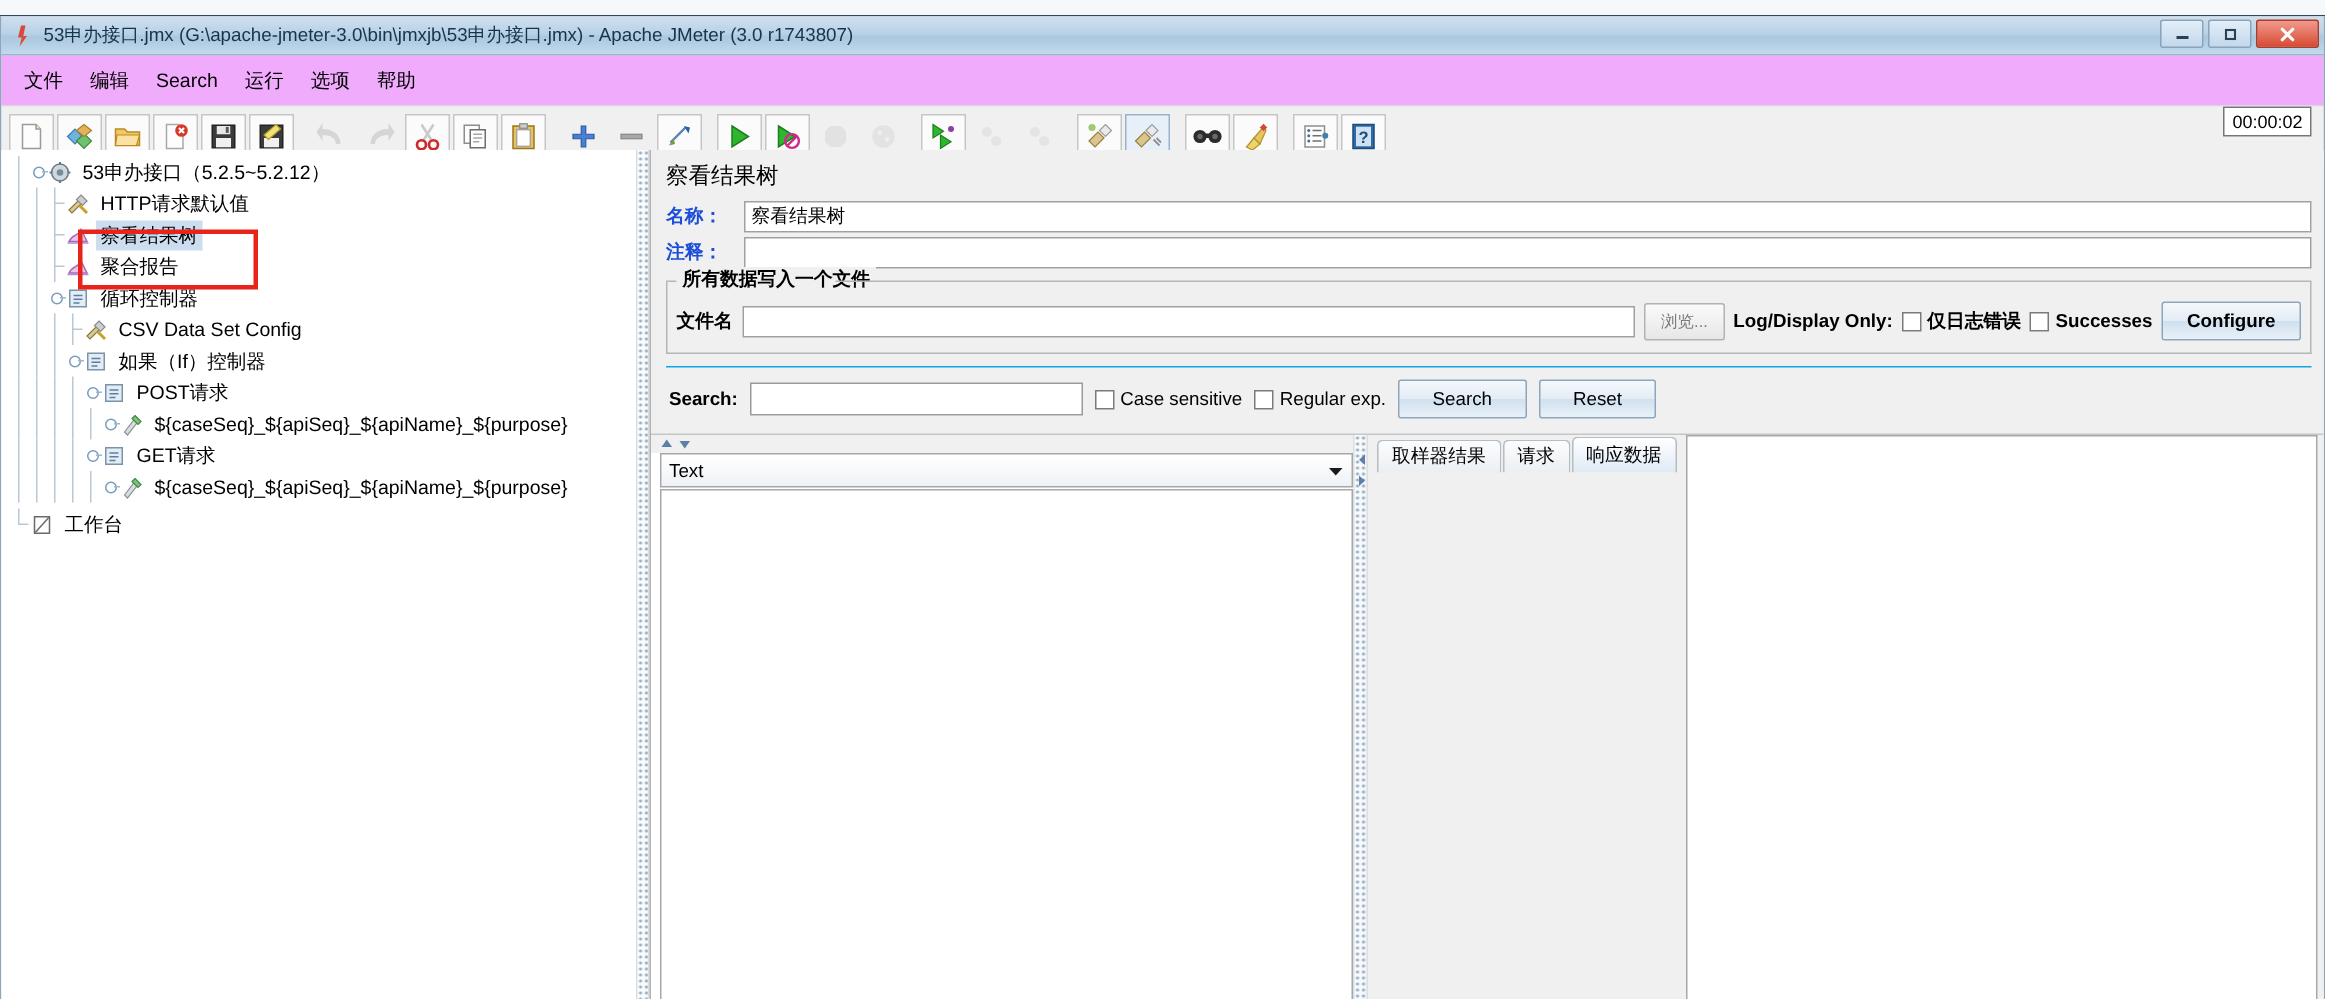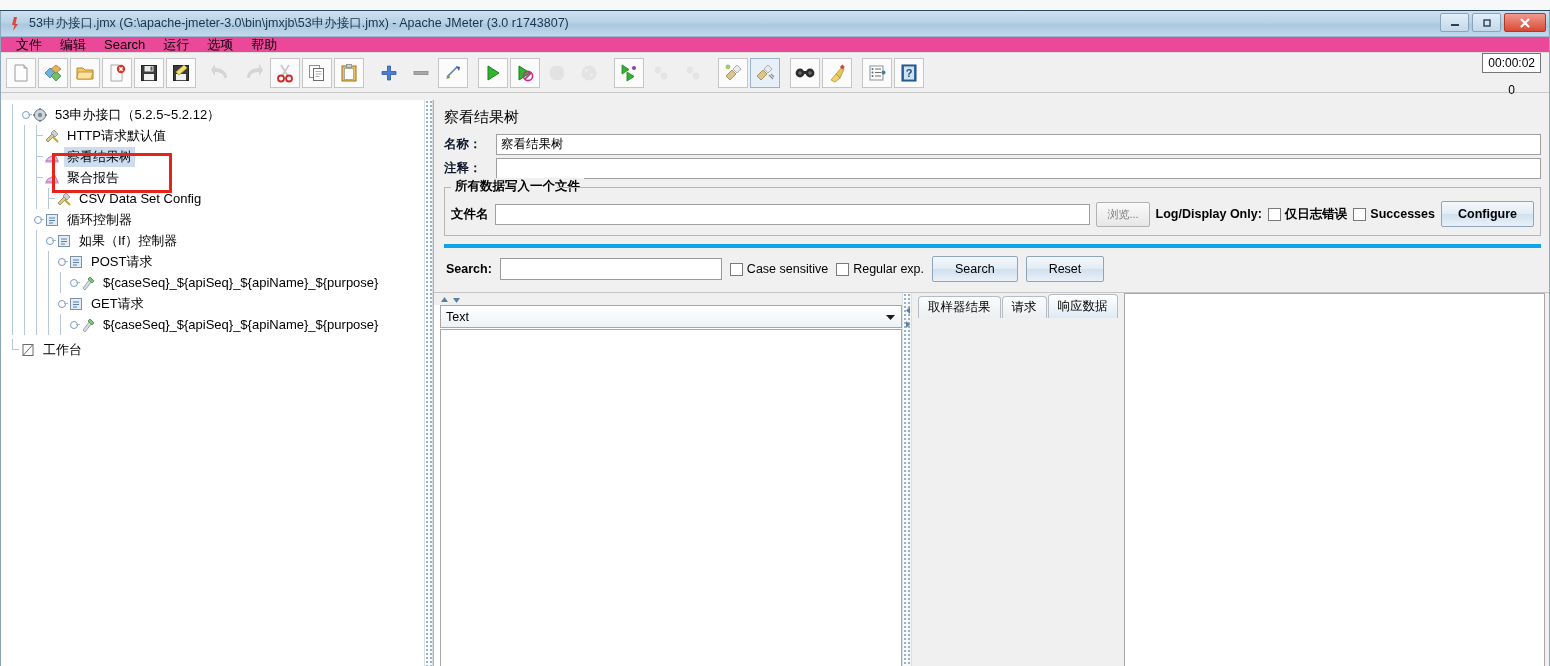--- a/index.html
+++ b/index.html
@@ -58,22 +58,22 @@
     cursor: default;
   }
   .win-btn.close {
     background: linear-gradient(to bottom, #f09a8e, #d84a33);
     border-color: #b03a26; color: #ffffff; font-weight: bold;
     width: 42px;
   }
 
   
   #menu-bar {
-    height: 16px;
-    background: #ec4899;
+    height: 34px;
+    background: #f0abfc;
     display: flex; align-items: center;
     padding-left: 6px;
     border-bottom: 1px solid #dcdcdc;
   }
   .menu-item {
     font-size: 13px; color: #000; padding: 2px 9px;
     font-family: "Liberation Sans", sans-serif;
     cursor: default; white-space: nowrap;
   }
 
@@ -227,21 +227,21 @@
     font-family: "Liberation Sans", sans-serif;
   }
 
   .form-row {
     display: flex; align-items: center;
     padding: 0 8px 0 10px;
     height: 22px;
     margin-bottom: 2px;
   }
   .form-label {
-    font-size: 12.5px; color: #0f172a; font-weight: bold;
+    font-size: 12.5px; color: #1d4ed8; font-weight: bold;
     width: 52px; flex: 0 0 auto;
     font-family: "Liberation Sans", sans-serif;
   }
   .txt-input {
     flex: 1; height: 21px;
     border: 1px solid #a0a0a0;
     background: #ffffff;
     font-size: 12.5px; color: #000;
     padding: 0 4px;
     font-family: "Liberation Sans", sans-serif;
@@ -317,21 +317,21 @@
   }
   #log-display-label {
     font-size: 12.5px; font-weight: bold; color: #000;
     font-family: "Liberation Sans", sans-serif;
     white-space: nowrap;
   }
 
   
   #search-bar {
     margin: 8px 8px 0 10px;
-    border-top: 4px solid #0ea5e9;
+    border-top: 1px solid #0ea5e9;
     padding: 8px 2px 8px 2px;
     display: flex; align-items: center; gap: 8px;
   }
   #search-label {
     font-size: 12.5px; font-weight: bold; color: #000;
     font-family: "Liberation Sans", sans-serif;
   }
   #search-input {
     width: 222px; height: 22px;
     border: 1px solid #9a9a9a;
@@ -766,43 +766,43 @@
               <path d="M1 13 h14" stroke="#b58fc6" stroke-width="1"></path>
               <path d="M2 12 C5 6 7 10 10 4 L14 12 Z" fill="#f0c4e0" stroke="#a86abc" stroke-width="1"></path>
             </svg>
           </div>
           <span class="tree-label">聚合报告</span>
         </div>
 
         <div class="tree-row" style="padding-left:6px">
           <div class="tw vline"></div>
           <div class="tw vline"></div>
+          <div class="tw handle"></div>
+          <div class="tree-icon">
+            <svg width="16" height="16" viewBox="0 0 16 16">
+              <rect x="2.5" y="2.5" width="11" height="11" fill="#e4ecf4" stroke="#7a93ab" stroke-width="1"></rect>
+              <path d="M5 6 h6 M5 8.5 h6 M5 11 h4" stroke="#5a7fa8" stroke-width="1.1"></path>
+            </svg>
+          </div>
+          <span class="tree-label">循环控制器</span>
+        </div>
+
+        <div class="tree-row" style="padding-left:6px">
+          <div class="tw vline"></div>
+          <div class="tw vline"></div>
           <div class="tw vline"></div>
           <div class="tw tee"></div>
           <div class="tree-icon">
             <svg width="16" height="16" viewBox="0 0 16 16">
               <path d="M2 12 L9 5 L11 7 L4 14 Z" fill="#d8cb9a" stroke="#8a7a38" stroke-width=".8"></path>
               <path d="M10 2 L14 6 L11 9 L7 5 Z" fill="#cfcfcf" stroke="#8a8a8a" stroke-width=".8"></path>
               <path d="M9 9 L14 14" stroke="#c8a22a" stroke-width="2"></path>
             </svg>
           </div>
           <span class="tree-label">CSV Data Set Config</span>
-        </div>
-
-        <div class="tree-row" style="padding-left:6px">
-          <div class="tw vline"></div>
-          <div class="tw vline"></div>
-          <div class="tw handle"></div>
-          <div class="tree-icon">
-            <svg width="16" height="16" viewBox="0 0 16 16">
-              <rect x="2.5" y="2.5" width="11" height="11" fill="#e4ecf4" stroke="#7a93ab" stroke-width="1"></rect>
-              <path d="M5 6 h6 M5 8.5 h6 M5 11 h4" stroke="#5a7fa8" stroke-width="1.1"></path>
-            </svg>
-          </div>
-          <span class="tree-label">循环控制器</span>
         </div>
 
         <div class="tree-row" style="padding-left:6px">
           <div class="tw vline"></div>
           <div class="tw vline"></div>
           <div class="tw vline"></div>
           <div class="tw handle"></div>
           <div class="tree-icon">
             <svg width="16" height="16" viewBox="0 0 16 16">
               <rect x="2.5" y="2.5" width="11" height="11" fill="#e4ecf4" stroke="#7a93ab" stroke-width="1"></rect>

